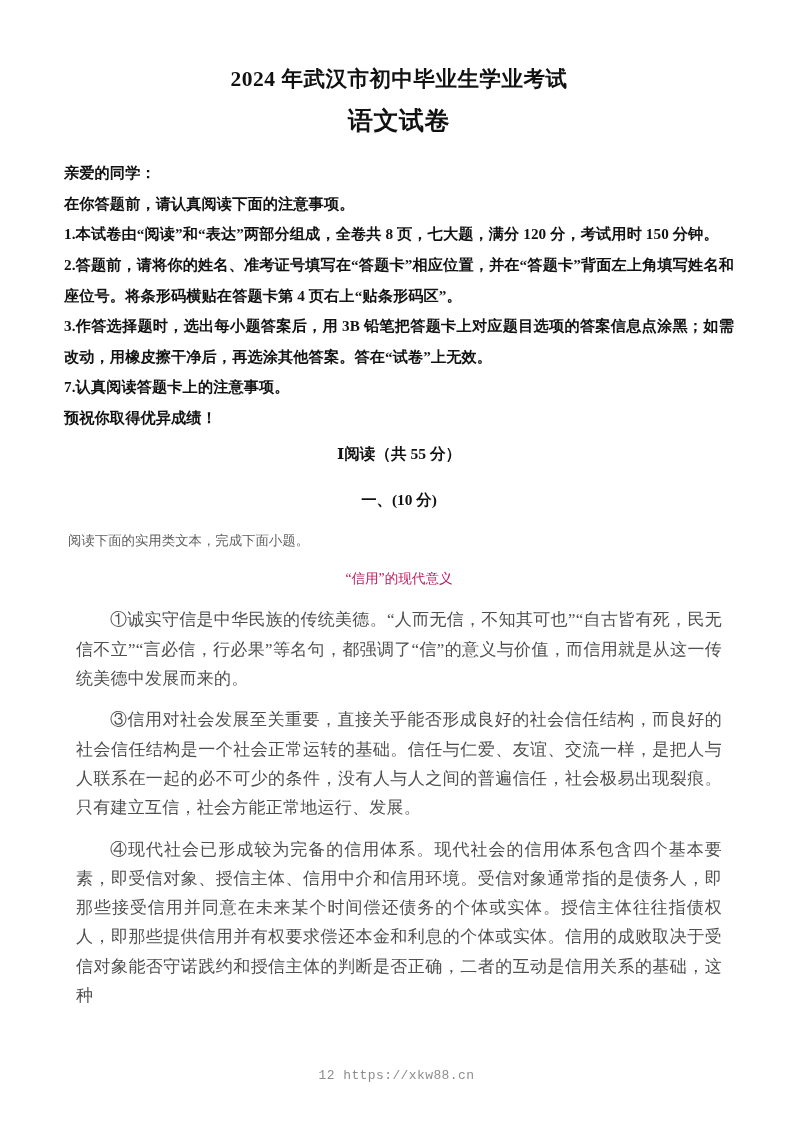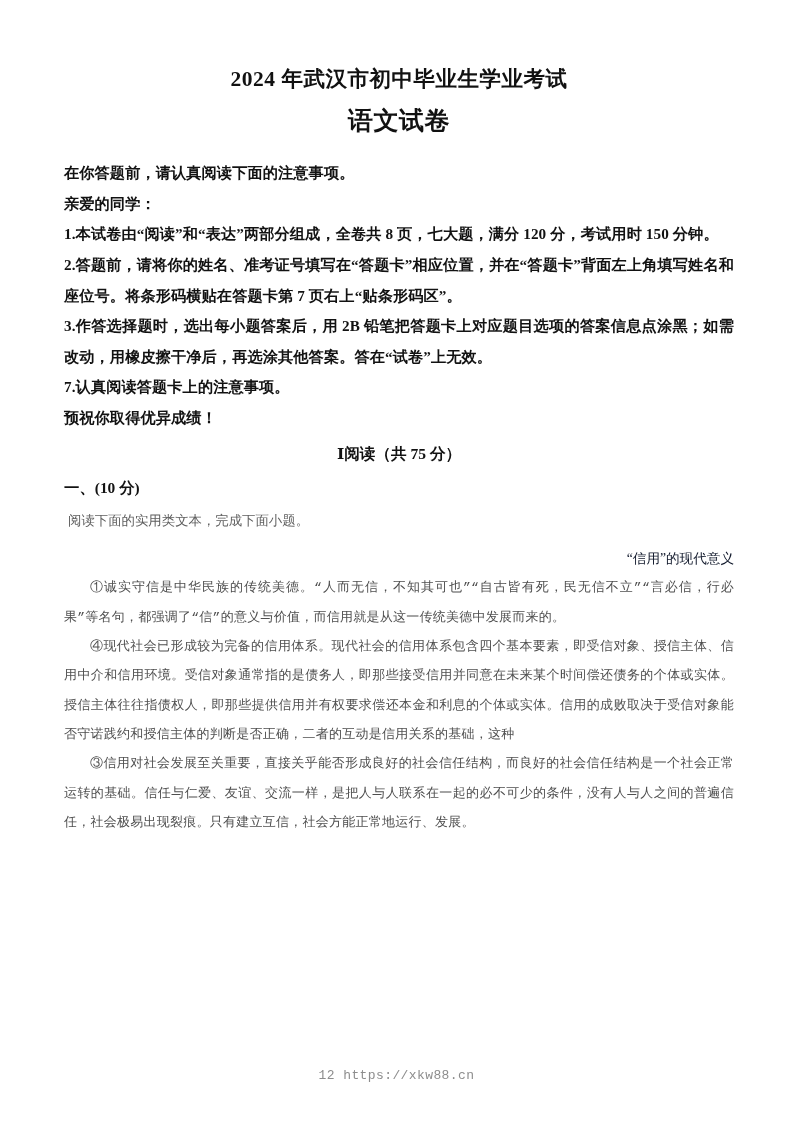--- a/index.html
+++ b/index.html
@@ -78,53 +78,54 @@
     margin: 0;
     padding-top: 6px;
     color: #121212;
   }
 
   
   .section-heading {
     font-weight: bold;
     font-size: 15.4px;
     line-height: 30px;
-    margin: 0;
+    margin: 12px;
     padding-top: 4px;
     color: #121212;
+    text-align: center;
   }
 
   
   .lead-in {
     font-size: 13.4px;
     line-height: 28px;
     margin: 4px;
     color: #5e5e5e;
     font-family: "Liberation Serif", "DejaVu Serif", serif;
   }
 
   
   .article-title {
-    text-align: right;
+    text-align: center;
     font-size: 13.6px;
     line-height: 29px;
     margin: 0;
     padding-top: 5px;
-    color: #0f172a;
+    color: #be185d;
     font-family: "Liberation Serif", "DejaVu Serif", serif;
   }
   .article p {
-    margin: 0;
-    font-size: 13px;
+    margin: 12px;
+    font-size: 17px;
     line-height: 29.3px;
     text-align: justify;
     text-justify: inter-ideograph;
     text-indent: 2em;
     color: #4f4f4f;
-    font-family: Liberation Mono, monospace;
+    font-family: Liberation Serif, serif;
     letter-spacing: 0.25px;
   }
 
   
   .footer {
     position: absolute;
     left: 0;
     top: 1068px;
     width: 793px;
     text-align: center;
@@ -137,37 +138,37 @@
 </head>
 <body>
 
 <div class="page">
   <div class="content">
 
     <h1 class="doc-title">2024 年武汉市初中毕业生学业考试</h1>
     <h2 class="doc-subtitle">语文试卷</h2>
 
     <div class="notice">
+      <p>亲爱的同学：</p>
       <p>在你答题前，请认真阅读下面的注意事项。</p>
-      <p>亲爱的同学：</p>
       <p>1.本试卷由“阅读”和“表达”两部分组成，全卷共 8 页，七大题，满分 120 分，考试用时 150 分钟。</p>
-      <p>2.答题前，请将你的姓名、准考证号填写在“答题卡”相应位置，并在“答题卡”背面左上角填写姓名和座位号。将条形码横贴在答题卡第 7 页右上“贴条形码区”。</p>
-      <p>3.作答选择题时，选出每小题答案后，用 2B 铅笔把答题卡上对应题目选项的答案信息点涂黑；如需改动，用橡皮擦干净后，再选涂其他答案。答在“试卷”上无效。</p>
+      <p>2.答题前，请将你的姓名、准考证号填写在“答题卡”相应位置，并在“答题卡”背面左上角填写姓名和座位号。将条形码横贴在答题卡第 4 页右上“贴条形码区”。</p>
+      <p>3.作答选择题时，选出每小题答案后，用 3B 铅笔把答题卡上对应题目选项的答案信息点涂黑；如需改动，用橡皮擦干净后，再选涂其他答案。答在“试卷”上无效。</p>
       <p>7.认真阅读答题卡上的注意事项。</p>
       <p>预祝你取得优异成绩！</p>
     </div>
 
-    <div class="part-heading">Ⅰ阅读（共 75 分）</div>
+    <div class="part-heading">Ⅰ阅读（共 55 分）</div>
 
     <div class="section-heading">一、(10 分)</div>
     <div class="lead-in">阅读下面的实用类文本，完成下面小题。</div>
 
     <div class="article">
       <div class="article-title">“信用”的现代意义</div>
       <p>①诚实守信是中华民族的传统美德。“人而无信，不知其可也”“自古皆有死，民无信不立”“言必信，行必果”等名句，都强调了“信”的意义与价值，而信用就是从这一传统美德中发展而来的。</p>
+      <p>③信用对社会发展至关重要，直接关乎能否形成良好的社会信任结构，而良好的社会信任结构是一个社会正常运转的基础。信任与仁爱、友谊、交流一样，是把人与人联系在一起的必不可少的条件，没有人与人之间的普遍信任，社会极易出现裂痕。只有建立互信，社会方能正常地运行、发展。</p>
       <p>④现代社会已形成较为完备的信用体系。现代社会的信用体系包含四个基本要素，即受信对象、授信主体、信用中介和信用环境。受信对象通常指的是债务人，即那些接受信用并同意在未来某个时间偿还债务的个体或实体。授信主体往往指债权人，即那些提供信用并有权要求偿还本金和利息的个体或实体。信用的成败取决于受信对象能否守诺践约和授信主体的判断是否正确，二者的互动是信用关系的基础，这种</p>
-      <p>③信用对社会发展至关重要，直接关乎能否形成良好的社会信任结构，而良好的社会信任结构是一个社会正常运转的基础。信任与仁爱、友谊、交流一样，是把人与人联系在一起的必不可少的条件，没有人与人之间的普遍信任，社会极易出现裂痕。只有建立互信，社会方能正常地运行、发展。</p>
     </div>
 
   </div>
 
   <div class="footer">12 https://xkw88.cn</div>
 </div>
 
 </body></html>

